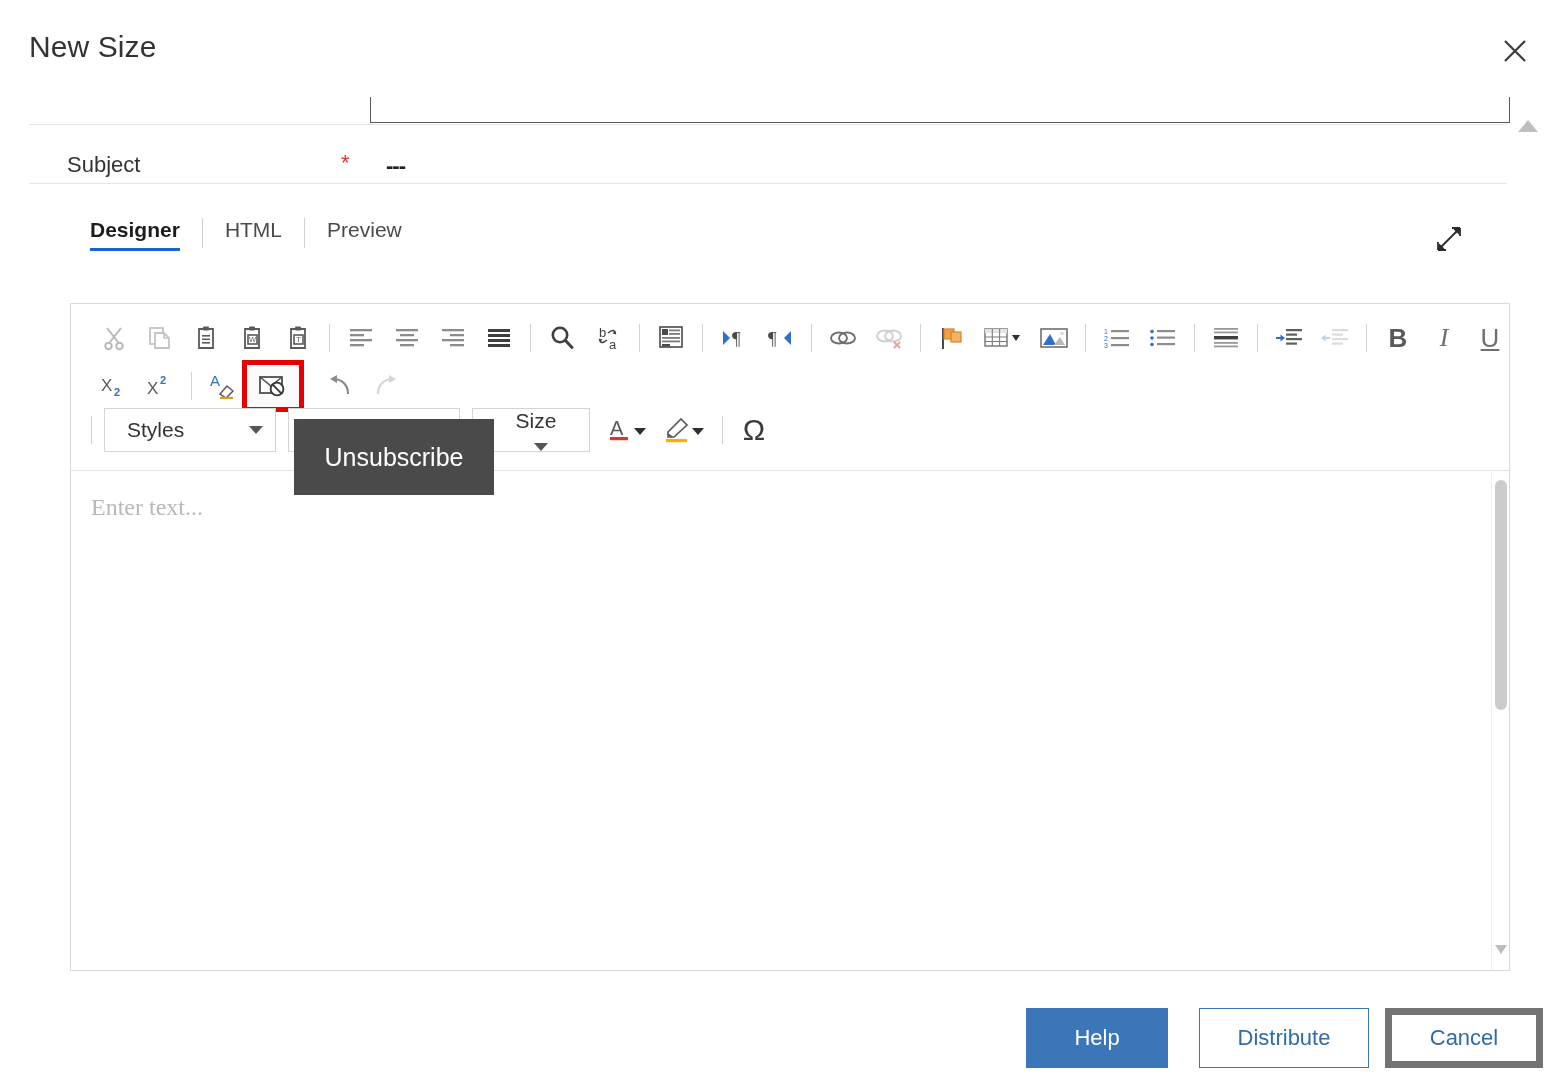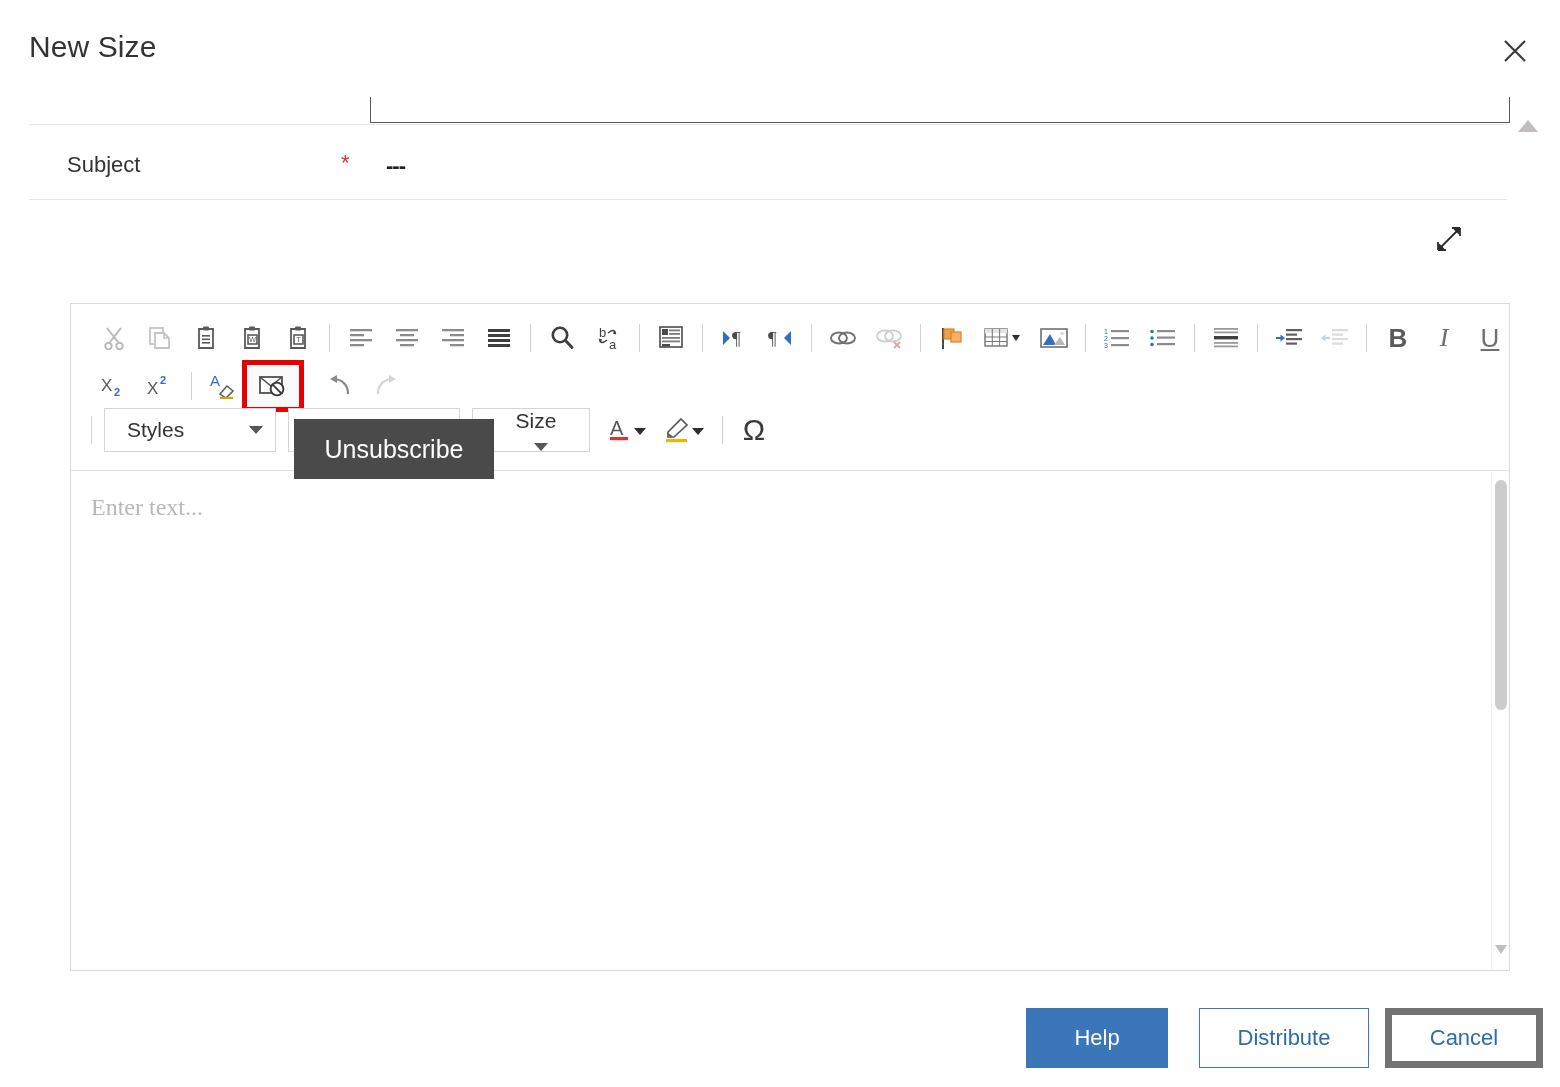--- a/index.html
+++ b/index.html
@@ -32,21 +32,21 @@
 
   
   .ghost-field {
     position:absolute; left:370px; top:97px; width:1140px; height:26px;
     border:1px solid #595959; border-top:none;
     background:#ffffff;
   }
 
   
   .subject-row {
-    position:absolute; left:29px; top:124px; width:1478px; height:76px;
+    position:absolute; left:29px; top:124px; width:1478px; height:60px;
     border-top:1px solid #e6e6e6; border-bottom:1px solid #e6e6e6;
     background:#ffffff;
   }
   .subject-label {
     position:absolute; left:38px; top:27px;
     font-size:22px; color:#333333;
   }
   .required-star {
     position:absolute; left:312px; top:27px;
     font-size:22px; color:#e03131; line-height:22px;
@@ -141,21 +141,21 @@
 
   
   .outer-scroll {
     position:absolute; right:18px; top:118px; width:24px; height:850px;
     background:#ffffff;
   }
   .outer-up    { position:absolute; left:0; top:0; }
 
   
   .tooltip {
-    position:absolute; left:294px; top:419px; width:200px; height:60px;
+    position:absolute; left:294px; top:419px; width:200px; height:76px;
     background:#4a4a4a; color:#ffffff;
     display:flex; align-items:center; justify-content:center;
     font-size:25px; z-index:50;
   }
 
   
   .footer {
     position:absolute; left:0; bottom:0; width:1560px; height:110px;
     background:#ffffff;
   }
@@ -182,20 +182,33 @@
 
 <div class="ghost-field"></div>
 
 <div class="subject-row">
   <span class="subject-label">Subject</span>
   <span class="required-star">*</span>
   <span class="subject-value">---</span>
 </div>
 
 <div class="tabbar">
+  <div class="tabs">
+    <button class="tab active">
+      <span>Designer</span>
+    </button>
+    <div class="tab-sep"></div>
+    <button class="tab">
+      <span>HTML</span>
+    </button>
+    <div class="tab-sep"></div>
+    <button class="tab">
+      <span>Preview</span>
+    </button>
+  </div>
   <button class="expand-btn">
     <svg width="30" height="30" viewBox="0 0 30 30">
       <path d="M26 4 L26 12 M26 4 L18 4 M26 4 L4 26 M4 26 L12 26 M4 26 L4 18" stroke="#2b2b2b" stroke-width="1.8" fill="none"></path>
       <path d="M26 4 L19.5 5.2 L24.8 10.5 Z" fill="#2b2b2b"></path>
       <path d="M4 26 L10.5 24.8 L5.2 19.5 Z" fill="#2b2b2b"></path>
     </svg>
   </button>
 </div>
 
 <div class="editor-frame">

